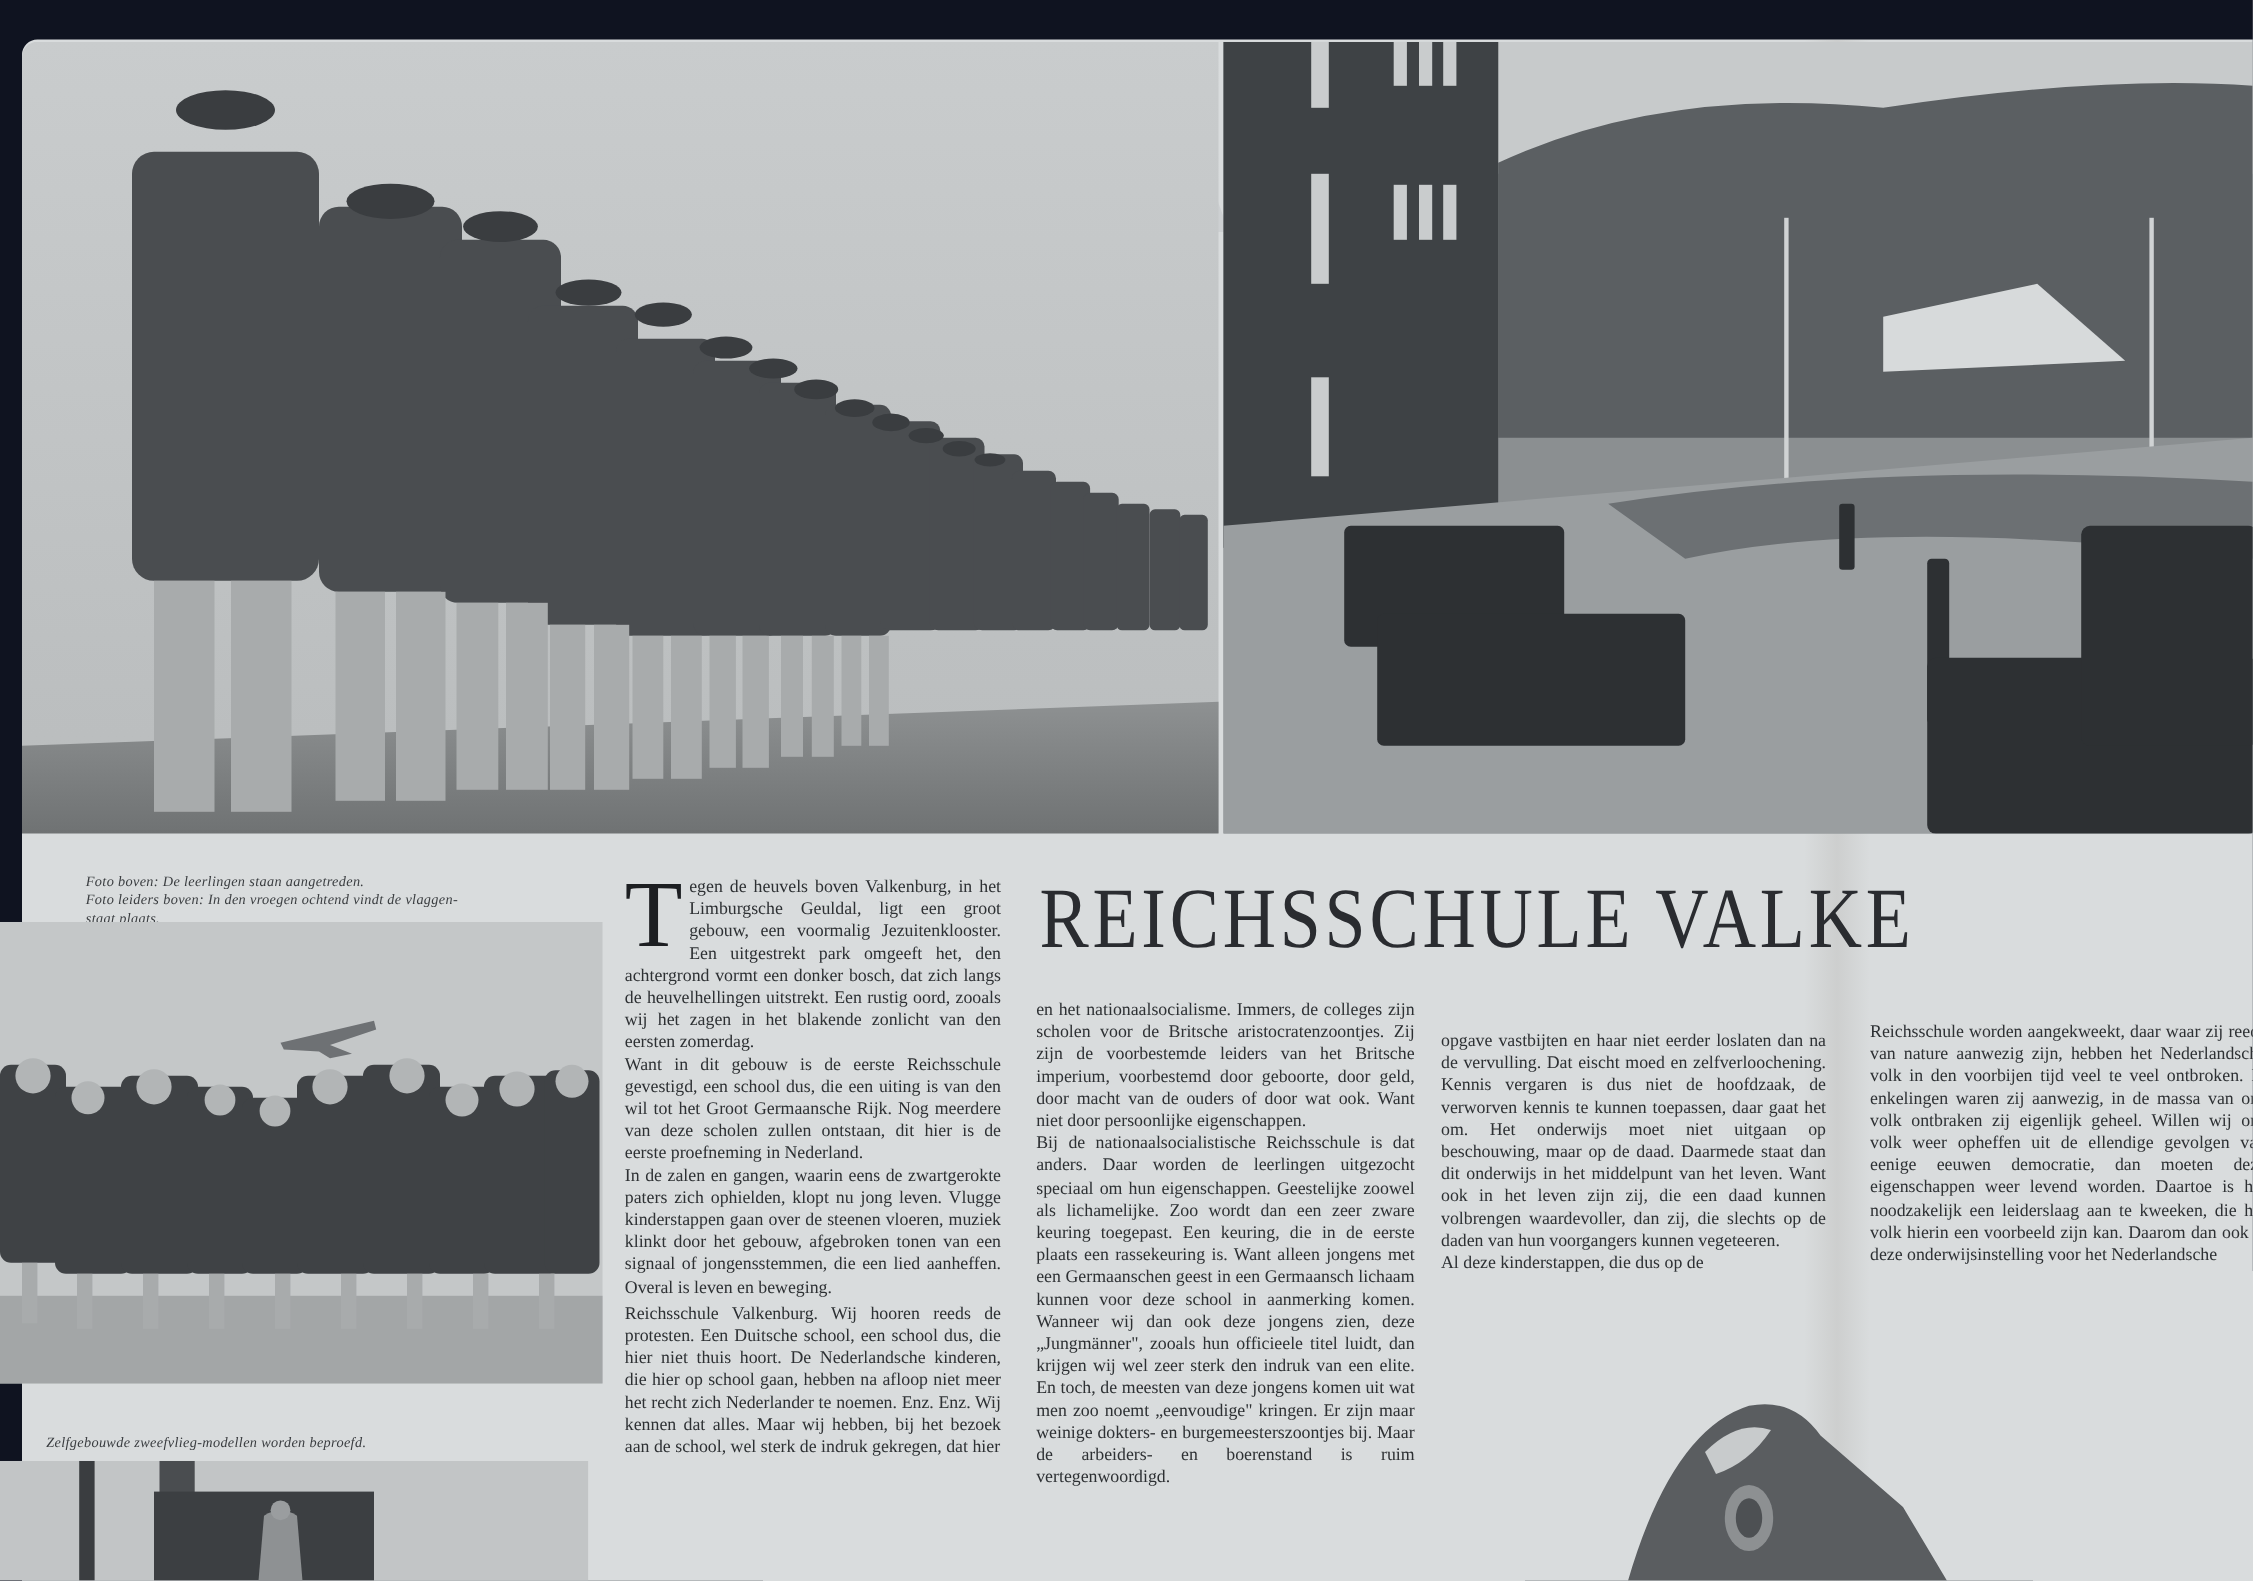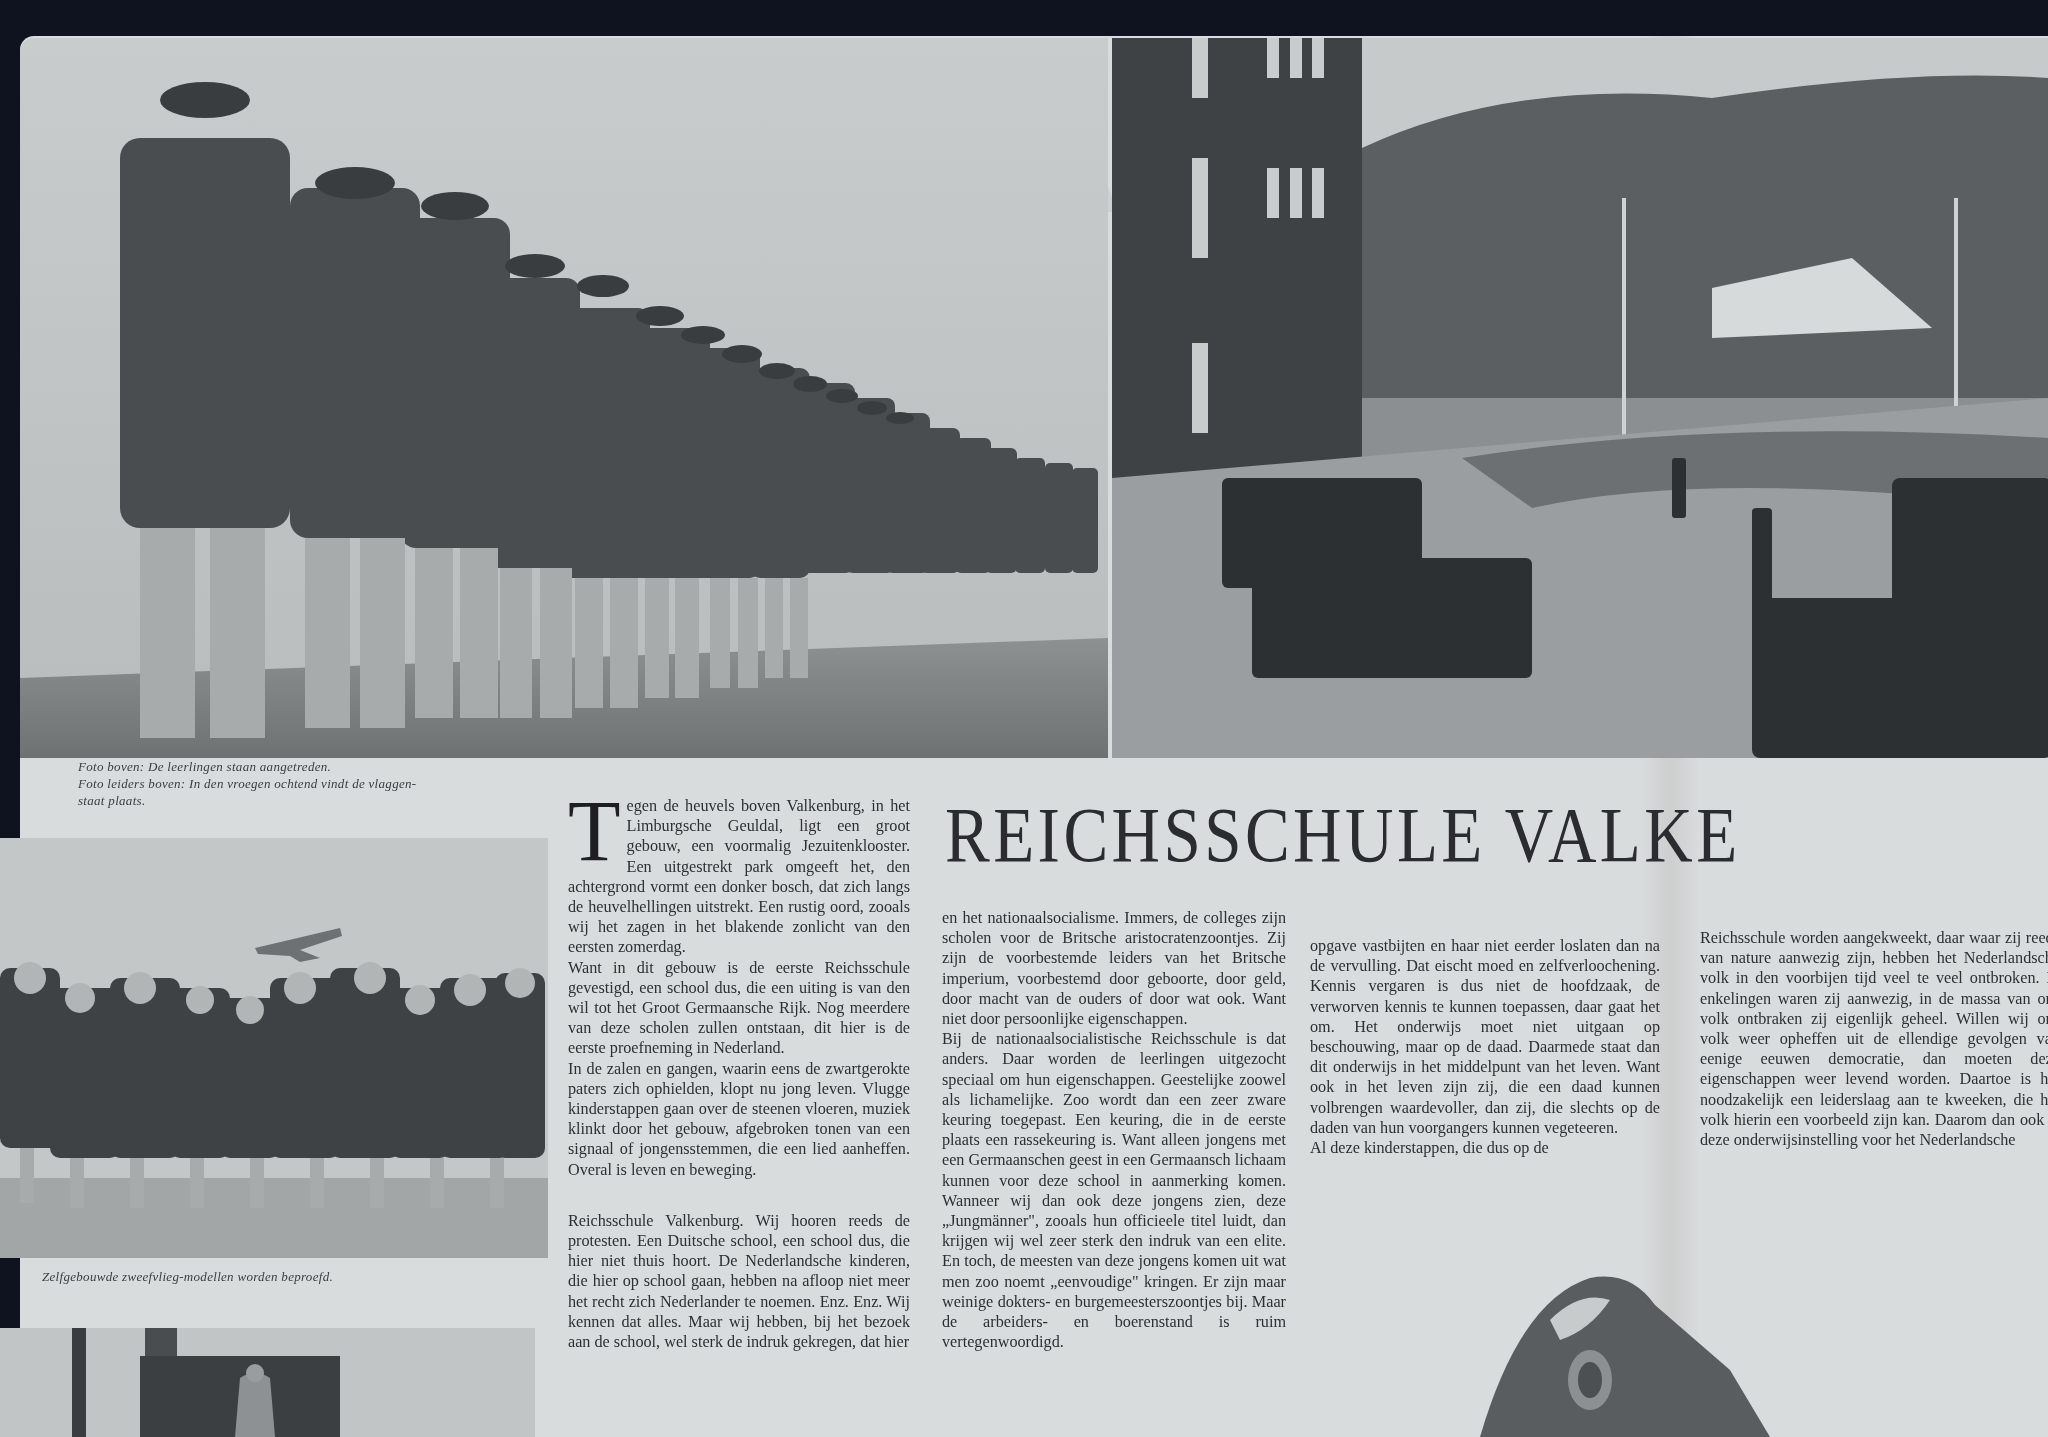--- a/index.html
+++ b/index.html
@@ -1,21 +1,21 @@
 <!DOCTYPE html>
 <html><head>
 <meta charset="utf-8">
 <style>
   html,body{margin:0;padding:0;}
   body{width:2048px;height:1437px;background:#0f1320;position:relative;overflow:hidden;font-family:"Liberation Serif","DejaVu Serif",serif;}
   .paper{position:absolute;left:20px;top:36px;width:2040px;height:1420px;background:#d9dcdd;border-top-left-radius:14px;}
   .paper-shade{position:absolute;left:1640px;top:36px;width:60px;height:1420px;background:linear-gradient(90deg,rgba(0,0,0,0) 0%,rgba(120,110,100,0.12) 50%,rgba(0,0,0,0) 100%);}
   .photo{position:absolute;overflow:hidden;}
   .photo svg{display:block;width:100%;height:100%;}
-  .caption{position:absolute;font-style:italic;font-size:13px;color:#3a3d40;line-height:17px;letter-spacing:0.3px;}
+  .caption{position:absolute;font-style:italic;font-size:13px;color:#3a3d40;line-height:17px;letter-spacing:0.3px;margin-top:34px;}
   .col{position:absolute;font-size:16.2px;line-height:20.2px;color:#2d3033;text-align:justify;}
   .col p{margin:0;text-indent:0;}
   .dropcap{float:left;font-size:86px;line-height:70px;height:76px;margin:0 6px 0 0;color:#1d1f22;font-family:"Liberation Serif",serif;}
   .headline{position:absolute;left:945px;top:790px;font-size:78px;letter-spacing:4px;color:#2a2c30;white-space:nowrap;transform:scaleX(0.86);transform-origin:left top;font-family:"Liberation Serif",serif;}
   .ghost{position:absolute;color:rgba(120,125,135,0.12);font-size:90px;font-family:"Liberation Serif",serif;white-space:nowrap;}
 </style>
 </head>
 <body>
 
 <div class="paper"></div>
@@ -196,21 +196,21 @@
     <ellipse cx="130" cy="120" rx="12" ry="18" fill="#4d5053"></ellipse>
   </svg>
 </div>
 
 <div class="headline">REICHSSCHULE VALKE</div>
 
 <div class="col" style="left:568px;top:796px;width:342px;">
   <p><span class="dropcap">T</span><span>egen de heuvels boven Valkenburg, in het Limburgsche Geuldal, ligt een groot gebouw, een voormalig Jezuitenklooster. Een uitgestrekt park omgeeft het, den achtergrond vormt een donker bosch, dat zich langs de heuvelhellingen uitstrekt. Een rustig oord, zooals wij het zagen in het blakende zonlicht van den eersten zomerdag.</span></p>
   <p>Want in dit gebouw is de eerste Reichsschule gevestigd, een school dus, die een uiting is van den wil tot het Groot Germaansche Rijk. Nog meerdere van deze scholen zullen ontstaan, dit hier is de eerste proefneming in Nederland.</p>
   <p>In de zalen en gangen, waarin eens de zwartgerokte paters zich ophielden, klopt nu jong leven. Vlugge kinderstappen gaan over de steenen vloeren, muziek klinkt door het gebouw, afgebroken tonen van een signaal of jongensstemmen, die een lied aanheffen. Overal is leven en beweging.</p>
-  <p style="margin-top:31px;">Reichsschule Valkenburg. Wij hooren reeds de protesten. Een Duitsche school, een school dus, die hier niet thuis hoort. De Nederlandsche kinderen, die hier op school gaan, hebben na afloop niet meer het recht zich Nederlander te noemen. Enz. Enz. Wij kennen dat alles. Maar wij hebben, bij het bezoek aan de school, wel sterk de indruk gekregen, dat hier</p>
+  <p style="margin-top:4px;">Reichsschule Valkenburg. Wij hooren reeds de protesten. Een Duitsche school, een school dus, die hier niet thuis hoort. De Nederlandsche kinderen, die hier op school gaan, hebben na afloop niet meer het recht zich Nederlander te noemen. Enz. Enz. Wij kennen dat alles. Maar wij hebben, bij het bezoek aan de school, wel sterk de indruk gekregen, dat hier</p>
 </div>
 
 <div class="col" style="left:942px;top:908px;width:344px;">
   <p>en het nationaalsocialisme. Immers, de colleges zijn scholen voor de Britsche aristocratenzoontjes. Zij zijn de voorbestemde leiders van het Britsche imperium, voorbestemd door geboorte, door geld, door macht van de ouders of door wat ook. Want niet door persoonlijke eigenschappen.</p>
   <p>Bij de nationaalsocialistische Reichsschule is dat anders. Daar worden de leerlingen uitgezocht speciaal om hun eigenschappen. Geestelijke zoowel als lichamelijke. Zoo wordt dan een zeer zware keuring toegepast. Een keuring, die in de eerste plaats een rassekeuring is. Want alleen jongens met een Germaanschen geest in een Germaansch lichaam kunnen voor deze school in aanmerking komen. Wanneer wij dan ook deze jongens zien, deze „Jungmänner", zooals hun officieele titel luidt, dan krijgen wij wel zeer sterk den indruk van een elite. En toch, de meesten van deze jongens komen uit wat men zoo noemt „eenvoudige" kringen. Er zijn maar weinige dokters- en burgemeesterszoontjes bij. Maar de arbeiders- en boerenstand is ruim vertegenwoordigd.</p>
 </div>
 
 <div class="col" style="left:1310px;top:936px;width:350px;">
   <p>opgave vastbijten en haar niet eerder loslaten dan na de vervulling. Dat eischt moed en zelfverloochening. Kennis vergaren is dus niet de hoofdzaak, de verworven kennis te kunnen toepassen, daar gaat het om. Het onderwijs moet niet uitgaan op beschouwing, maar op de daad. Daarmede staat dan dit onderwijs in het middelpunt van het leven. Want ook in het leven zijn zij, die een daad kunnen volbrengen waardevoller, dan zij, die slechts op de daden van hun voorgangers kunnen vegeteeren.</p>
   <p>Al deze kinderstappen, die dus op de</p>

